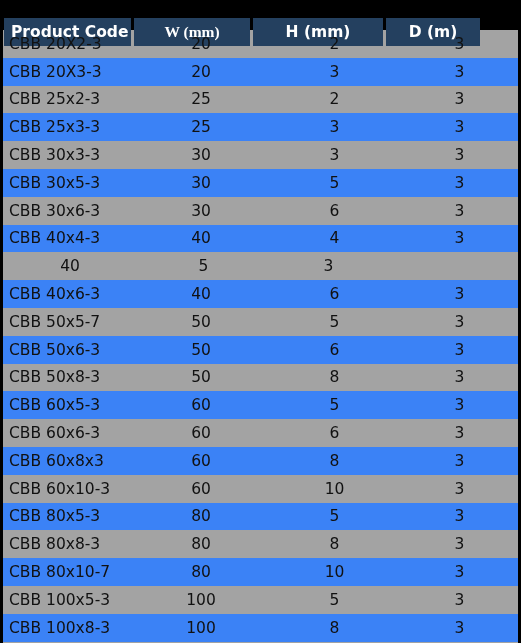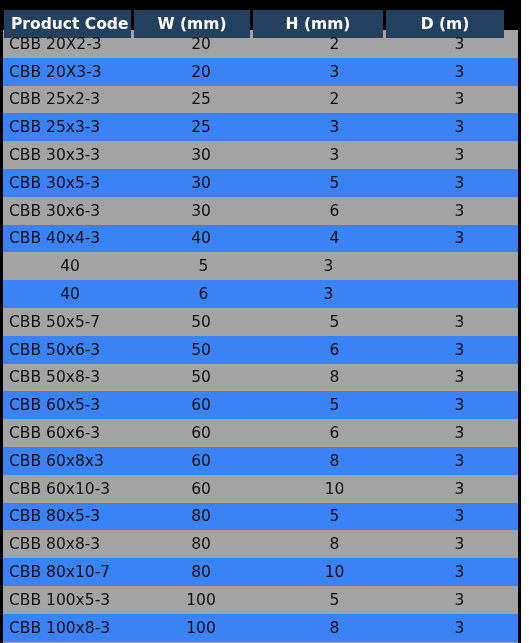--- a/index.html
+++ b/index.html
@@ -31,40 +31,41 @@
   }
   .hcell {
     background: #24405f;
     color: #ffffff;
     font-size: 15.5px;
     font-weight: bold;
     display: flex;
     align-items: center;
     box-sizing: border-box;
     height: 28px;
-    margin-top: 10px;
+    margin-top: 18px;
   }
   .hcell.code {
     width: 127px;
     justify-content: flex-start;
     padding-left: 7px;
     margin-left: 1px;
   }
   .hcell.w {
     width: 116px;
     justify-content: center;
     margin-left: 3px;
+    font-family: Liberation Serif, serif;
   }
   .hcell.h {
     width: 130px;
     justify-content: center;
     margin-left: 3px;
   }
   .hcell.d {
-    width: 118px;
+    width: 94px;
     justify-content: center;
     margin-left: 3px;
   }
 
   
   .row {
     display: flex;
     height: 27.8px;
     box-sizing: border-box;
   }
@@ -148,20 +149,21 @@
         <div class="cell w">40</div>
         <div class="cell h">4</div>
         <div class="cell d">3</div>
       </div>
       <div class="row shade">
         <div class="cell w">40</div>
         <div class="cell h">5</div>
         <div class="cell d">3</div>
       </div>
       <div class="row plain">
+        <div class="cell code">CBB 40x6-3</div>
         <div class="cell w">40</div>
         <div class="cell h">6</div>
         <div class="cell d">3</div>
       </div>
       <div class="row shade">
         <div class="cell code">CBB 50x5-7</div>
         <div class="cell w">50</div>
         <div class="cell h">5</div>
         <div class="cell d">3</div>
       </div>

